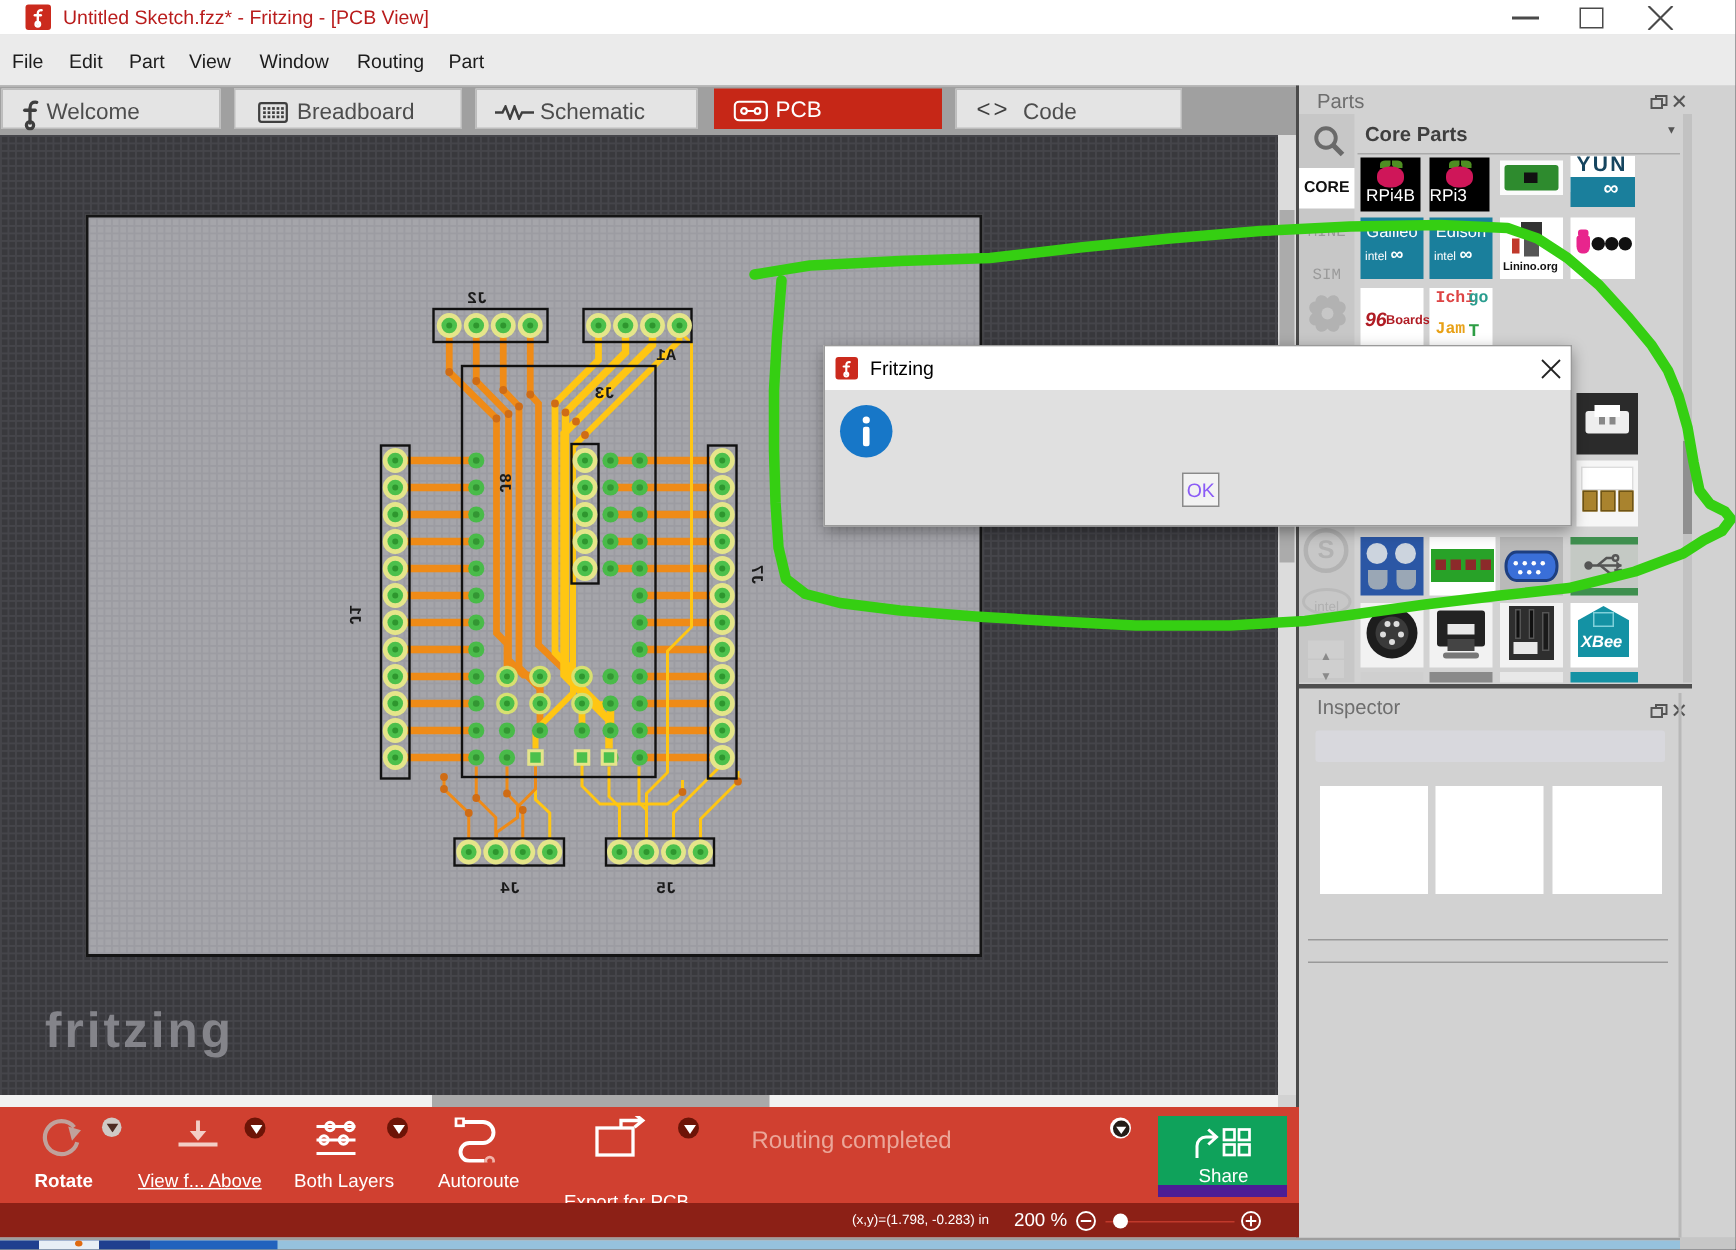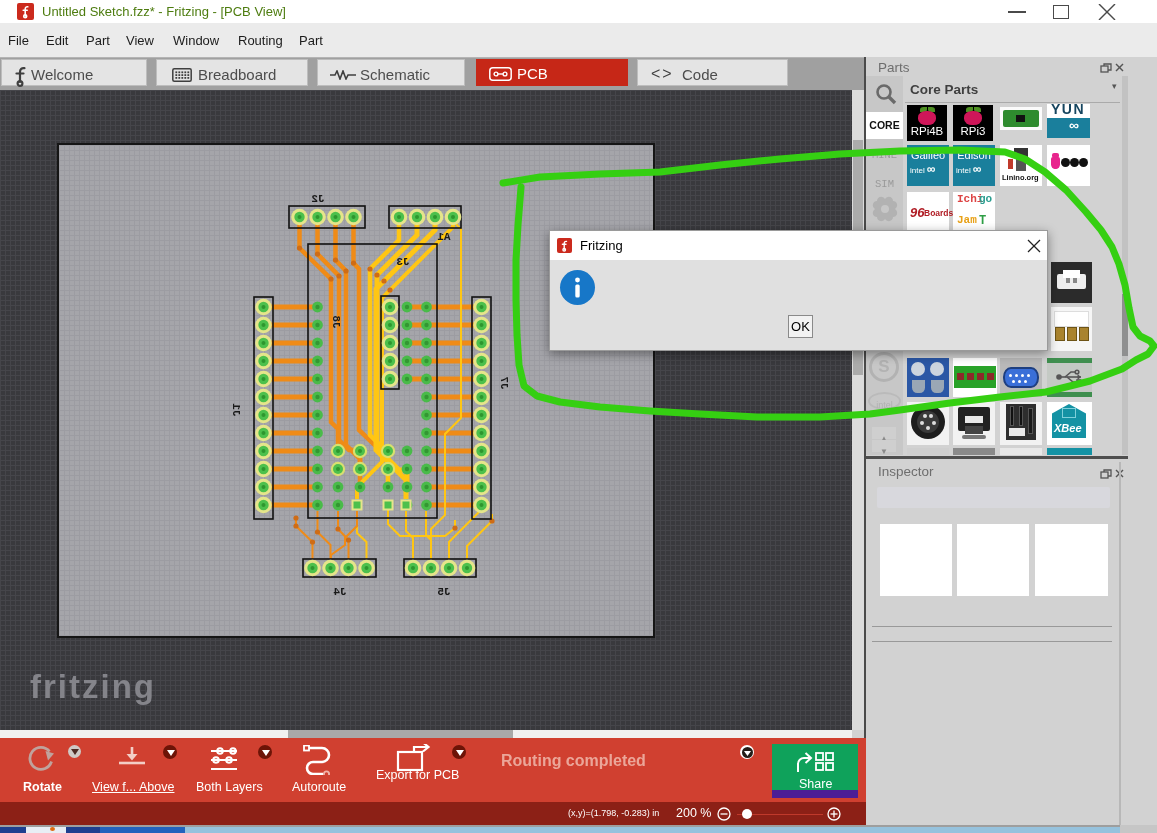--- a/index.html
+++ b/index.html
@@ -13,21 +13,21 @@
 <div class="abs" style="left:0;top:0;width:1157px;height:23px;background:#ffffff;">
   <div class="abs" style="left:17px;top:3px;width:17px;height:17px;background:#cb2a1d;border-radius:2px;">
     <svg width="17" height="17" viewBox="0 0 17 17">
         <g stroke="#fff" fill="none" stroke-width="1.6" stroke-linecap="round">
           <path d="M8.2 13.2 V6.2 c0-1.8 1-2.6 2.6-2.4"></path>
           <path d="M6.2 7.2 h4"></path>
           <circle cx="8.2" cy="13.2" r="1.5"></circle>
         </g>
       </svg>
   </div>
-  <span class="abs" style="left:42px;top:4px;font-size:13px;color:#4d7c0f;">Untitled Sketch.fzz* - Fritzing - [PCB View]</span>
+  <span class="abs" style="left:42px;top:4px;font-size:13px;color:#b91c1c;">Untitled Sketch.fzz* - Fritzing - [PCB View]</span>
   <div class="abs" style="left:1008px;top:11px;width:18px;height:2px;background:#4a4a4a;"></div>
   <div class="abs" style="left:1053px;top:5px;width:16px;height:14px;border:1.5px solid #4a4a4a;"></div>
   <svg class="abs" style="left:1098px;top:4px;" width="18" height="16" viewBox="0 0 18 16">
       <g stroke="#4a4a4a" stroke-width="1.4">
         <line x1="1" y1="0" x2="17" y2="16"></line>
         <line x1="17" y1="0" x2="1" y2="16"></line>
       </g>
     </svg>
 </div>
 
@@ -468,23 +468,23 @@
   <span class="abs" style="left:292px;top:42px;font-size:12.5px;">Autoroute</span>
 
   <svg class="abs" style="left:396px;top:6px;" width="40" height="32" viewBox="0 0 40 32">
       <rect x="2" y="8" width="24" height="18" fill="none" stroke="#ffffff" stroke-width="2.2"></rect>
       <path d="M18 8 v-5 h14 m-5-4.5 l5.5 4.5-5.5 4.5" fill="none" stroke="#ffffff" stroke-width="2.2"></path>
     </svg>
   <div class="abs" style="left:452px;top:7px;width:14px;height:14px;border-radius:50%;background:#6d1407;"></div>
   <svg class="abs" style="left:455.5px;top:12px;" width="8" height="6" viewBox="0 0 8 6">
       <path d="M0 0 h8 l-4 6z" fill="#fff"></path>
     </svg>
-  <span class="abs" style="left:376px;top:30px;font-size:12.5px;">Export for PCB</span>
-
-  <span class="abs" style="left:501px;top:14px;font-size:16px;color:#eba699;font-weight:bold;">Routing completed</span>
+  <span class="abs" style="left:376px;top:56px;font-size:12.5px;">Export for PCB</span>
+
+  <span class="abs" style="left:501px;top:14px;font-size:16px;color:#eba699;">Routing completed</span>
 
   <div class="abs" style="left:740px;top:7px;width:14px;height:14px;border-radius:50%;background:#fff;"></div>
   <div class="abs" style="left:741.5px;top:8.5px;width:11px;height:11px;border-radius:50%;background:#241d18;"></div>
   <svg class="abs" style="left:743.5px;top:12.5px;" width="7" height="5" viewBox="0 0 7 5">
       <path d="M0 0 h7 l-3.5 5z" fill="#fff"></path>
     </svg>
 
   <div class="abs" style="left:772px;top:6px;width:86px;height:54px;background:#0fa25b;border-bottom:8px solid #4c1d95;">
     <svg class="abs" style="left:24px;top:8px;" width="38" height="22" viewBox="0 0 38 22">
         <path d="M2 20 V12 a6 6 0 0 1 6-6 h6 m-4.5-5 l5.5 5-5.5 5" fill="none" stroke="#fff" stroke-width="2"></path>
@@ -558,21 +558,21 @@
   <span class="abs" style="left:44px;top:25px;font-size:13.5px;font-weight:bold;color:#3f3f3f;">Core Parts</span>
   <span class="abs" style="left:246px;top:24px;font-size:9px;color:#555;">▾</span>
   <div class="abs" style="left:39px;top:45px;width:215px;height:1px;background:#aaaaaa;"></div>
 
   <div class="abs" style="left:41px;top:48px;width:40px;height:36px;background:#000;text-align:center;">
     <div class="abs" style="left:13px;top:2px;width:7px;height:5px;background:#4e8f22;border-radius:50% 0 50% 0;"></div>
     <div class="abs" style="left:21px;top:2px;width:7px;height:5px;background:#4e8f22;border-radius:0 50% 0 50%;"></div>
     <div class="abs" style="left:11px;top:6px;width:18px;height:14px;background:#cf1659;border-radius:45%;"></div>
     <span class="abs" style="left:0;top:20px;width:40px;font-size:11.5px;color:#fff;">RPi4B</span>
   </div>
-  <div class="abs" style="left:87px;top:48px;width:40px;height:36px;background:#000;text-align:center;">
+  <div class="abs" style="left:87px;top:48px;width:40px;height:36px;background:#000;text-align:left;">
     <div class="abs" style="left:13px;top:2px;width:7px;height:5px;background:#4e8f22;border-radius:50% 0 50% 0;"></div>
     <div class="abs" style="left:21px;top:2px;width:7px;height:5px;background:#4e8f22;border-radius:0 50% 0 50%;"></div>
     <div class="abs" style="left:11px;top:6px;width:18px;height:14px;background:#cf1659;border-radius:45%;"></div>
     <span class="abs" style="left:0;top:20px;width:40px;font-size:11.5px;color:#fff;">RPi3</span>
   </div>
   <div class="abs" style="left:134px;top:50px;width:42px;height:23px;background:#fbfbfb;">
     <div class="abs" style="left:3px;top:3px;width:36px;height:17px;background:#2e8b2e;border-radius:2px;"></div>
     <div class="abs" style="left:16px;top:8px;width:9px;height:7px;background:#111;"></div>
   </div>
   <div class="abs" style="left:181px;top:47px;width:43px;height:24px;background:#fff;">
@@ -749,14 +749,14 @@
           <line x1="13" y1="1" x2="1" y2="13"></line>
         </g>
       </svg>
   </div>
   <div class="abs" style="left:10px;top:39px;width:35px;height:35px;border-radius:50%;background:#1777c8;">
     <svg width="35" height="35" viewBox="0 0 35 35">
         <circle cx="17.5" cy="10" r="2.4" fill="#fff"></circle>
         <rect x="15.3" y="14.5" width="4.4" height="13" rx="1.5" fill="#fff"></rect>
       </svg>
   </div>
-  <div class="abs" style="left:238px;top:84px;width:25px;height:23px;background:#f2f2f2;border:1px solid #8a8a8a;text-align:center;"><span style="font-size:13px;color:#000000;line-height:21px;margin-top:24px;">OK</span></div>
+  <div class="abs" style="left:238px;top:84px;width:25px;height:23px;background:#f2f2f2;border:1px solid #8a8a8a;text-align:center;"><span style="font-size:13px;color:#8b5cf6;line-height:21px;margin-top:24px;">OK</span></div>
 </div>
 
 </body></html>

